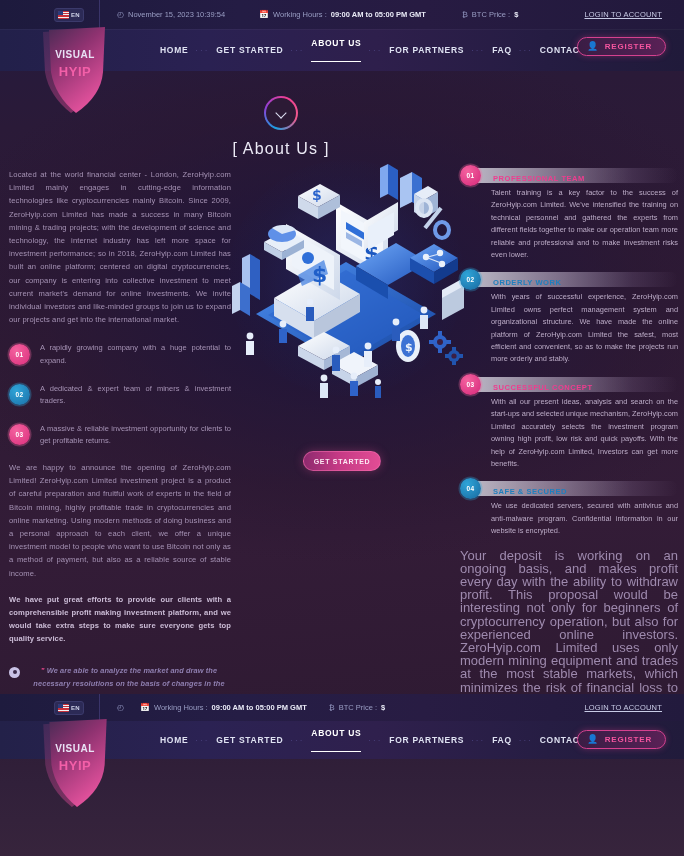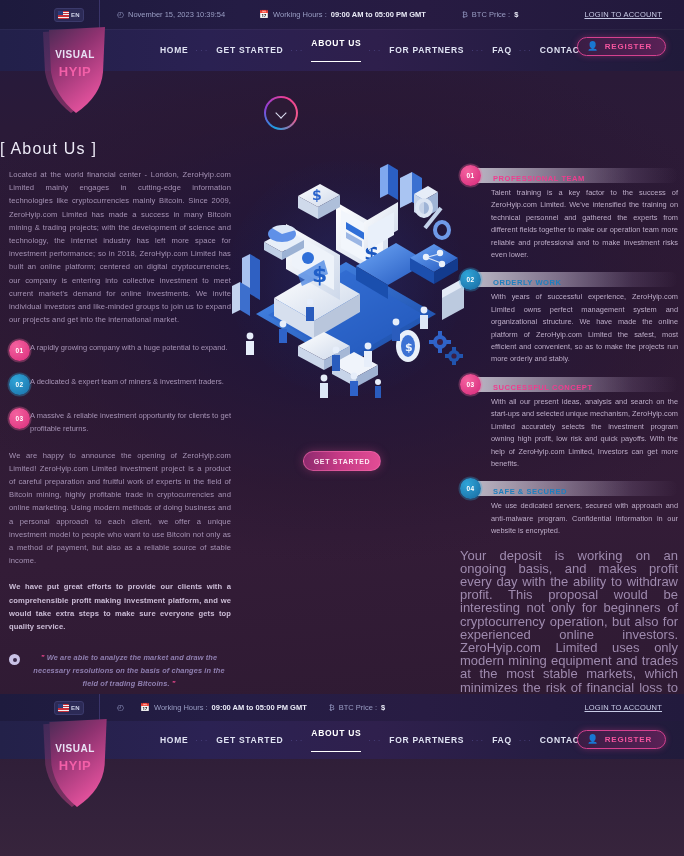--- a/index.html
+++ b/index.html
@@ -57,39 +57,39 @@
 
   
   .logo{ position:absolute; left:37px; top:26px; width:76px; height:88px; z-index:9; }
   .sh{ position:absolute; left:0; top:0; width:76px; height:88px; }
   .logotxt{ position:absolute; left:0; top:20px; width:76px; text-align:center;
     line-height:17px; }
   .logotxt .l1{ font-size:10px; font-weight:bold; color:#e8e2f5; letter-spacing:.5px; display:block; }
   .logotxt .l2{ font-size:13px; font-weight:bold; color:#f35fa8; letter-spacing:.5px; display:block; }
 
   
-  .titlewrap{ position:absolute; left:0; top:96px; width:562px; }
+  .titlewrap{ position:absolute; left:0; top:96px; width:562px; text-align:center; }
   .ring{ width:34px; height:34px; margin:0 auto; border-radius:50%;
     background:conic-gradient(from 200deg,#1a9fe0,#8e3fd6,#ef3f93,#f05a8c,#1a9fe0);
     padding:2px; }
   .ring-in{ width:100%; height:100%; border-radius:50%; background:#2c1a35;
     display:flex; align-items:center; justify-content:center; }
   .chev{ width:11px; height:11px; position:relative; }
   .chev:before{ content:''; position:absolute; left:1px; top:1px; width:7px; height:7px;
     border-right:1.4px solid #dfe2f5; border-bottom:1.4px solid #dfe2f5;
     transform:rotate(45deg); }
   .pagetitle{ margin-top:10px; font-size:16px; color:#eceaf6; letter-spacing:1.2px; }
 
   
   .leftcol{ position:absolute; left:9px; top:168px; width:222px; }
   .ptext{ font-size:7.6px; line-height:13.2px; color:#a693b5; text-align:justify;
     letter-spacing:.1px; }
   .ptext.bold{ color:#cbbcd6; font-weight:bold; }
   .numlist{ margin-top:14px; }
-  .nrow{ display:flex; align-items:flex-start; margin-bottom:13px; }
+  .nrow{ display:flex; align-items:center; gap:10px; margin-bottom:13px; }
   .nbadge{ flex:0 0 auto; width:21px; height:21px; border-radius:50%;
     display:flex; align-items:center; justify-content:center;
     font-size:6.5px; font-weight:bold; color:#fff; letter-spacing:.4px; }
   .nbadge.pink{ background:radial-gradient(circle at 35% 30%,#f4629f,#da2e7c);
     box-shadow:0 0 0 1.5px rgba(244,98,159,.32); }
   .nbadge.blue{ background:radial-gradient(circle at 35% 30%,#2fa5d8,#1b6fa8);
     box-shadow:0 0 0 1.5px rgba(47,165,216,.32); }
   .ntext{ font-size:7.5px; line-height:12.6px; color:#a693b5; text-align:justify; padding-top:2px; }
   .gap{ height:13px; }
   .quote{ margin-top:18px; display:flex; gap:7px; align-items:flex-start; }
@@ -420,21 +420,21 @@
         <span class="ftitle-pink">SUCCESSFUL CONCEPT</span>
       </div>
       <div class="fbody">With all our present ideas, analysis and search on the start-ups and selected unique mechanism, ZeroHyip.com Limited accurately selects the investment program owning high profit, low risk and quick payoffs. With the help of ZeroHyip.com Limited, Investors can get more benefits.</div>
     </div>
 
     <div class="fcard">
       <div class="fbadge blue">04</div>
       <div class="fhead">
         <span class="ftitle-blue">SAFE &amp; SECURED</span>
       </div>
-      <div class="fbody">We use dedicated servers, secured with approach and anti-malware program. Confidential information in our website is encrypted.</div>
+      <div class="fbody">We use dedicated servers, secured with antivirus and anti-malware program. Confidential information in our website is encrypted.</div>
     </div>
 
     <p class="rtail">Your deposit is working on an ongoing basis, and makes profit every day with the ability to withdraw profit. This proposal would be interesting not only for beginners of cryptocurrency operation, but also for experienced online investors. ZeroHyip.com Limited uses only modern mining equipment and trades at the most stable markets, which minimizes the risk of financial loss to customers and guarantees them a stable income accrued every day.</p>
   </div>
 
   <div class="botsec">
     <div class="btopbar">
       <div class="flagpill">
         <span class="flag"></span>
         <span class="flagtxt">EN</span>

